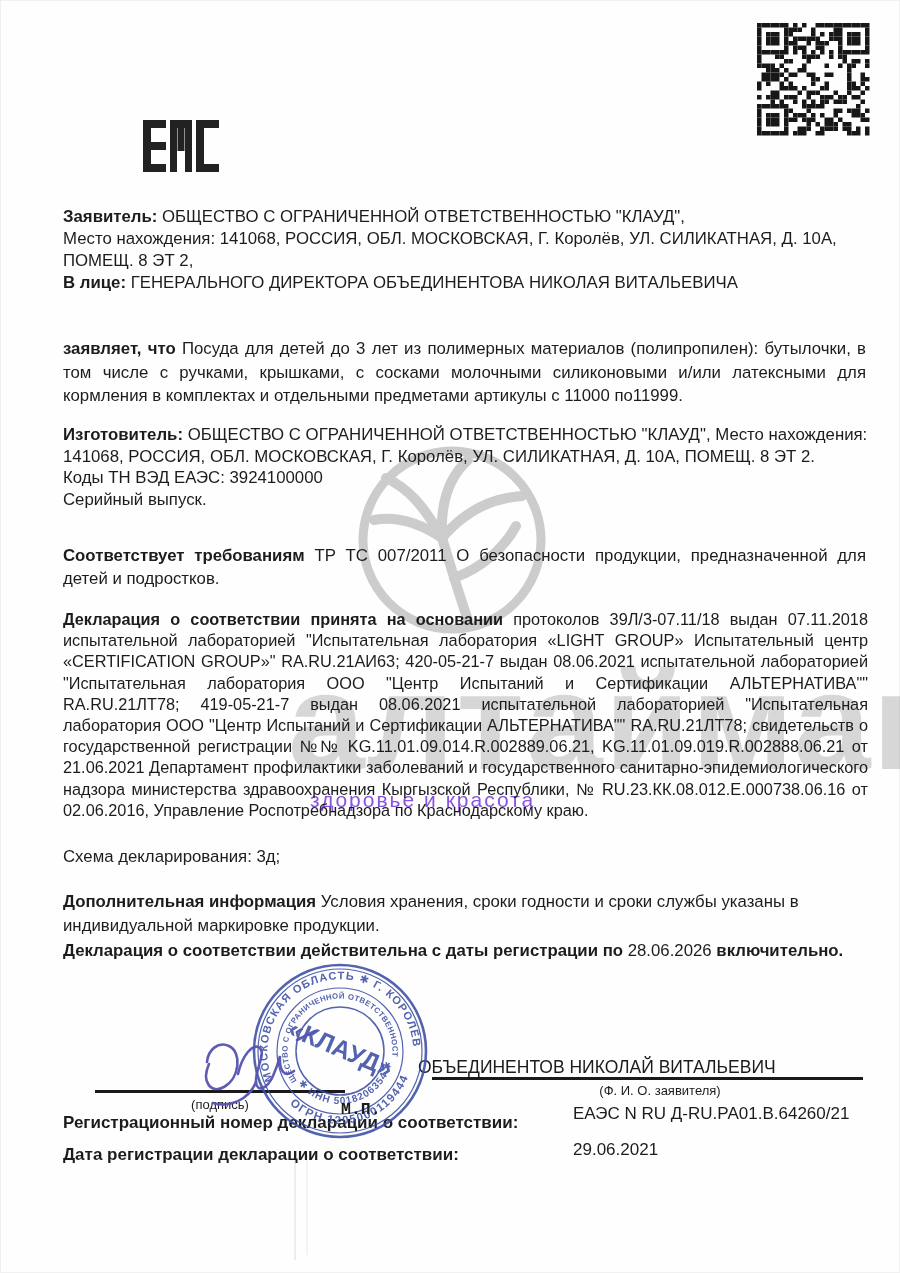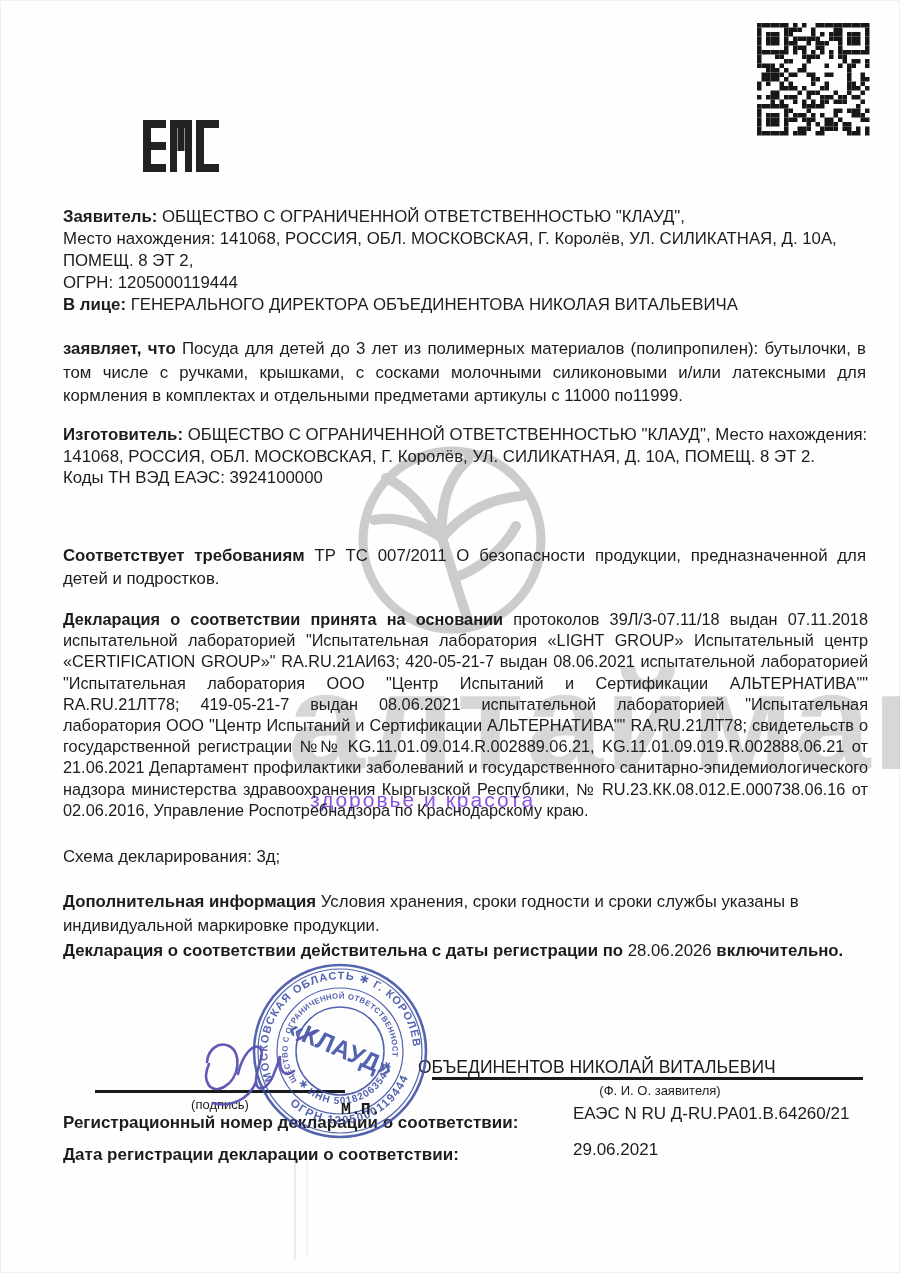--- a/index.html
+++ b/index.html
@@ -378,31 +378,31 @@
       <rect x="94.5" y="108" width="4.5" height="4.5" fill="#171717"></rect>
       <rect x="99" y="108" width="4.5" height="4.5" fill="#171717"></rect>
       <rect x="108" y="108" width="4.5" height="4.5" fill="#171717"></rect>
     </svg>
 
 
   <div class="abs body-block" style="left:63px;top:206px;width:806px;">
     <div class="nowrap"><b>Заявитель:</b><span> ОБЩЕСТВО С ОГРАНИЧЕННОЙ ОТВЕТСТВЕННОСТЬЮ "КЛАУД",</span></div>
     <div class="nowrap">Место нахождения: 141068, РОССИЯ, ОБЛ. МОСКОВСКАЯ, Г. Королёв, УЛ. СИЛИКАТНАЯ, Д. 10А,</div>
     <div class="nowrap">ПОМЕЩ. 8 ЭТ 2,</div>
-    <div class="nowrap">ОГРН: 1205000119444</div>
     <div class="nowrap"><b>В лице:</b><span> ГЕНЕРАЛЬНОГО ДИРЕКТОРА ОБЪЕДИНЕНТОВА НИКОЛАЯ ВИТАЛЬЕВИЧА</span></div>
   </div>
 
   <div class="abs body-block justify" style="left:63px;top:337px;width:803px;line-height:23.5px;">
     <b>заявляет, что</b><span> Посуда для детей до 3 лет из полимерных материалов (полипропилен): бутылочки, в том числе с ручками, крышками, с сосками молочными силиконовыми и/или латексными для кормления в комплектах и отдельными предметами артикулы с 11000 по11999.</span>
   </div>
 
   <div class="abs body-block" style="left:63px;top:424px;width:806px;line-height:21.5px;">
     <div><b>Изготовитель:</b><span> ОБЩЕСТВО С ОГРАНИЧЕННОЙ ОТВЕТСТВЕННОСТЬЮ "КЛАУД", Место нахождения: 141068, РОССИЯ, ОБЛ. МОСКОВСКАЯ, Г. Королёв, УЛ. СИЛИКАТНАЯ, Д. 10А, ПОМЕЩ. 8 ЭТ 2.</span></div>
     <div class="nowrap">Коды ТН ВЭД ЕАЭС: 3924100000</div>
+    <div class="nowrap">Серийный выпуск.</div>
   </div>
 
   <div class="abs body-block justify" style="left:63px;top:544px;width:803px;line-height:23px;">
     <b>Соответствует требованиям</b><span> ТР ТС 007/2011 О безопасности продукции, предназначенной для детей и подростков.</span>
   </div>
 
   <div class="abs body-block justify" style="left:63px;top:609px;width:805px;font-size:16.3px;line-height:21.2px;">
     <b>Декларация о соответствии принята на основании</b><span> протоколов 39Л/3-07.11/18 выдан 07.11.2018 испытательной лабораторией "Испытательная лаборатория «LIGHT GROUP» Испытательный центр «CERTIFICATION GROUP»" RA.RU.21АИ63; 420-05-21-7 выдан 08.06.2021 испытательной лабораторией "Испытательная лаборатория ООО "Центр Испытаний и Сертификации АЛЬТЕРНАТИВА"" RA.RU.21ЛТ78; 419-05-21-7 выдан 08.06.2021 испытательной лабораторией "Испытательная лаборатория ООО "Центр Испытаний и Сертификации АЛЬТЕРНАТИВА"" RA.RU.21ЛТ78; свидетельств о государственной регистрации №№ KG.11.01.09.014.R.002889.06.21, KG.11.01.09.019.R.002888.06.21 от 21.06.2021 Департамент профилактики заболеваний и государственного санитарно-эпидемиологического надзора министерства здравоохранения Кыргызской Республики, № RU.23.КК.08.012.Е.000738.06.16 от 02.06.2016, Управление Роспотребнадзора по Краснодарскому краю.</span>
   </div>
 

